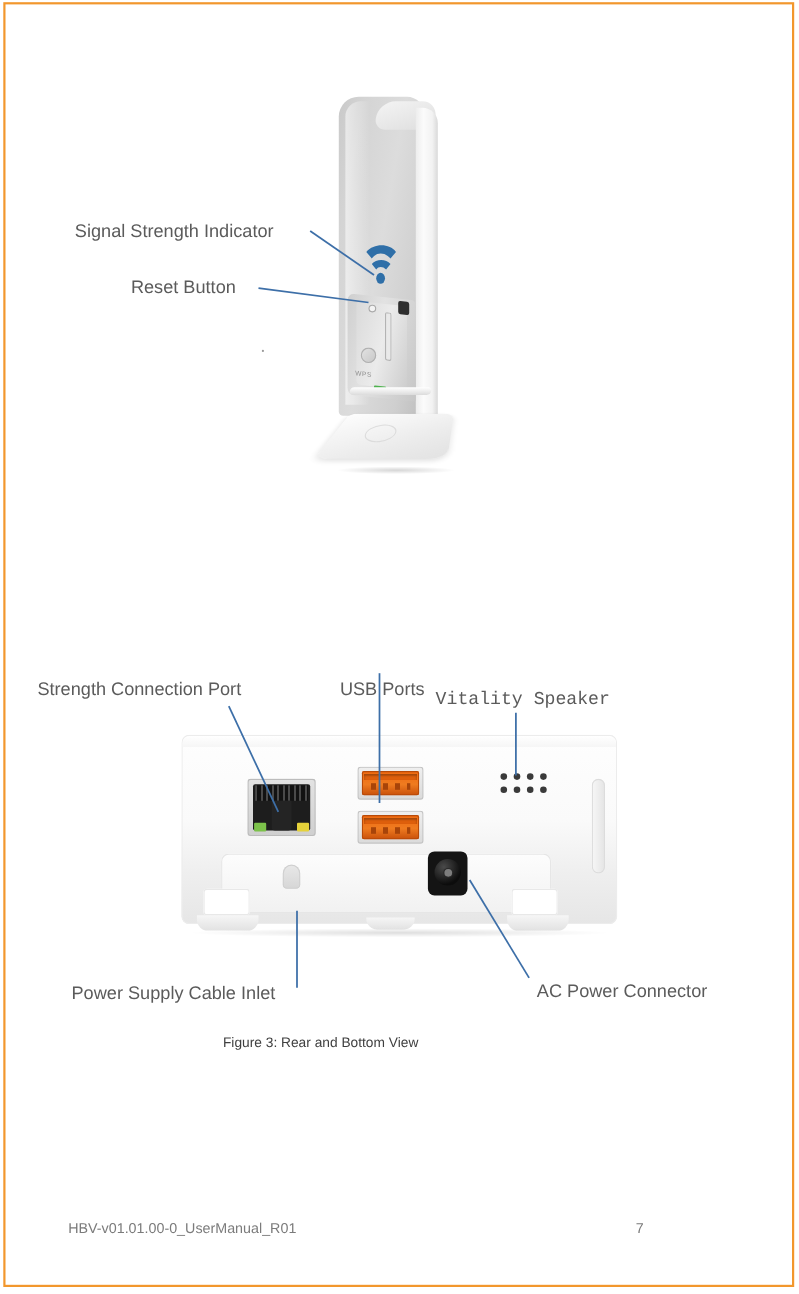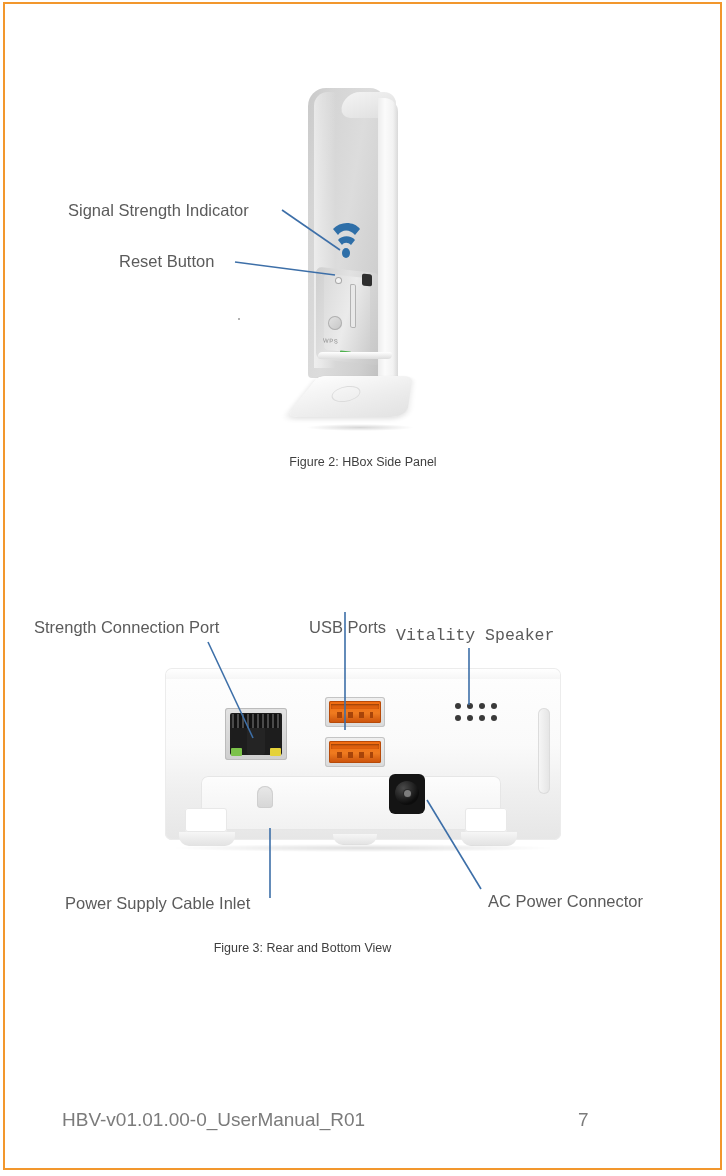--- a/index.html
+++ b/index.html
@@ -44,21 +44,21 @@
     color: #3f3f3f;
     font-size: 12.5px;
     line-height: 1;
     white-space: nowrap;
     text-align: center;
     font-family: "Liberation Sans", sans-serif;
   }
   .footer-text {
     position: absolute;
     color: #7b7b7b;
-    font-size: 19px;
+    font-size: 13px;
     line-height: 1;
     white-space: nowrap;
     font-family: "Liberation Sans", sans-serif;
   }
 
   .leader { position: absolute; overflow: visible; }
 
   
   .fig2 {
     position: absolute;
@@ -513,21 +513,20 @@
   <div style="position:absolute;left:238px;top:318px;width:2px;height:2px;background:#9a9a9a;border-radius:50%;"></div>
 
   <div class="label" style="left:68px; top:202px;">Signal Strength Indicator</div>
   <div class="label" style="left:119px; top:253px;">Reset Button</div>
 
   <svg class="leader" style="left:0;top:0;width:726px;height:1176px;">
     <line x1="282" y1="210" x2="340" y2="250" stroke="#3d6fa8" stroke-width="1.6"></line>
     <line x1="235" y1="262" x2="335" y2="275" stroke="#3d6fa8" stroke-width="1.6"></line>
   </svg>
 
-  <div class="caption" style="left:0; top:456px; width:726px;">Figure 2: HBox Side Panel</div>
 
   <div class="fig3">
     <div class="f3-body"></div>
     <div class="f3-topshade"></div>
 
     <div class="f3-eth-out"></div>
     <div class="f3-eth-in"></div>
     <div class="f3-eth-teeth"></div>
     <div class="f3-eth-tab"></div>
     <div class="f3-eth-led-g"></div>
@@ -576,18 +575,18 @@
   <div class="label" style="left:488px; top:893px;">AC Power Connector</div>
 
   <svg class="leader" style="left:0;top:0;width:726px;height:1176px;">
     <line x1="208" y1="642" x2="253" y2="738" stroke="#3d6fa8" stroke-width="1.6"></line>
     <line x1="345" y1="612" x2="345" y2="730" stroke="#3d6fa8" stroke-width="1.6"></line>
     <line x1="469" y1="648" x2="469" y2="705" stroke="#3d6fa8" stroke-width="1.6"></line>
     <line x1="270" y1="828" x2="270" y2="898" stroke="#3d6fa8" stroke-width="1.6"></line>
     <line x1="427" y1="800" x2="481" y2="889" stroke="#3d6fa8" stroke-width="1.6"></line>
   </svg>
 
-  <div class="caption" style="left:15px; top:942px; width:575px;">Figure 3: Rear and Bottom View</div>
+  <div class="caption" style="left:4px; top:942px; width:575px;">Figure 3: Rear and Bottom View</div>
 
   <div class="footer-text" style="left:62px; top:1110px;">HBV-v01.01.00-0_UserManual_R01</div>
   <div class="footer-text" style="left:578px; top:1110px;">7</div>
 
 </div>
 
 </body></html>

